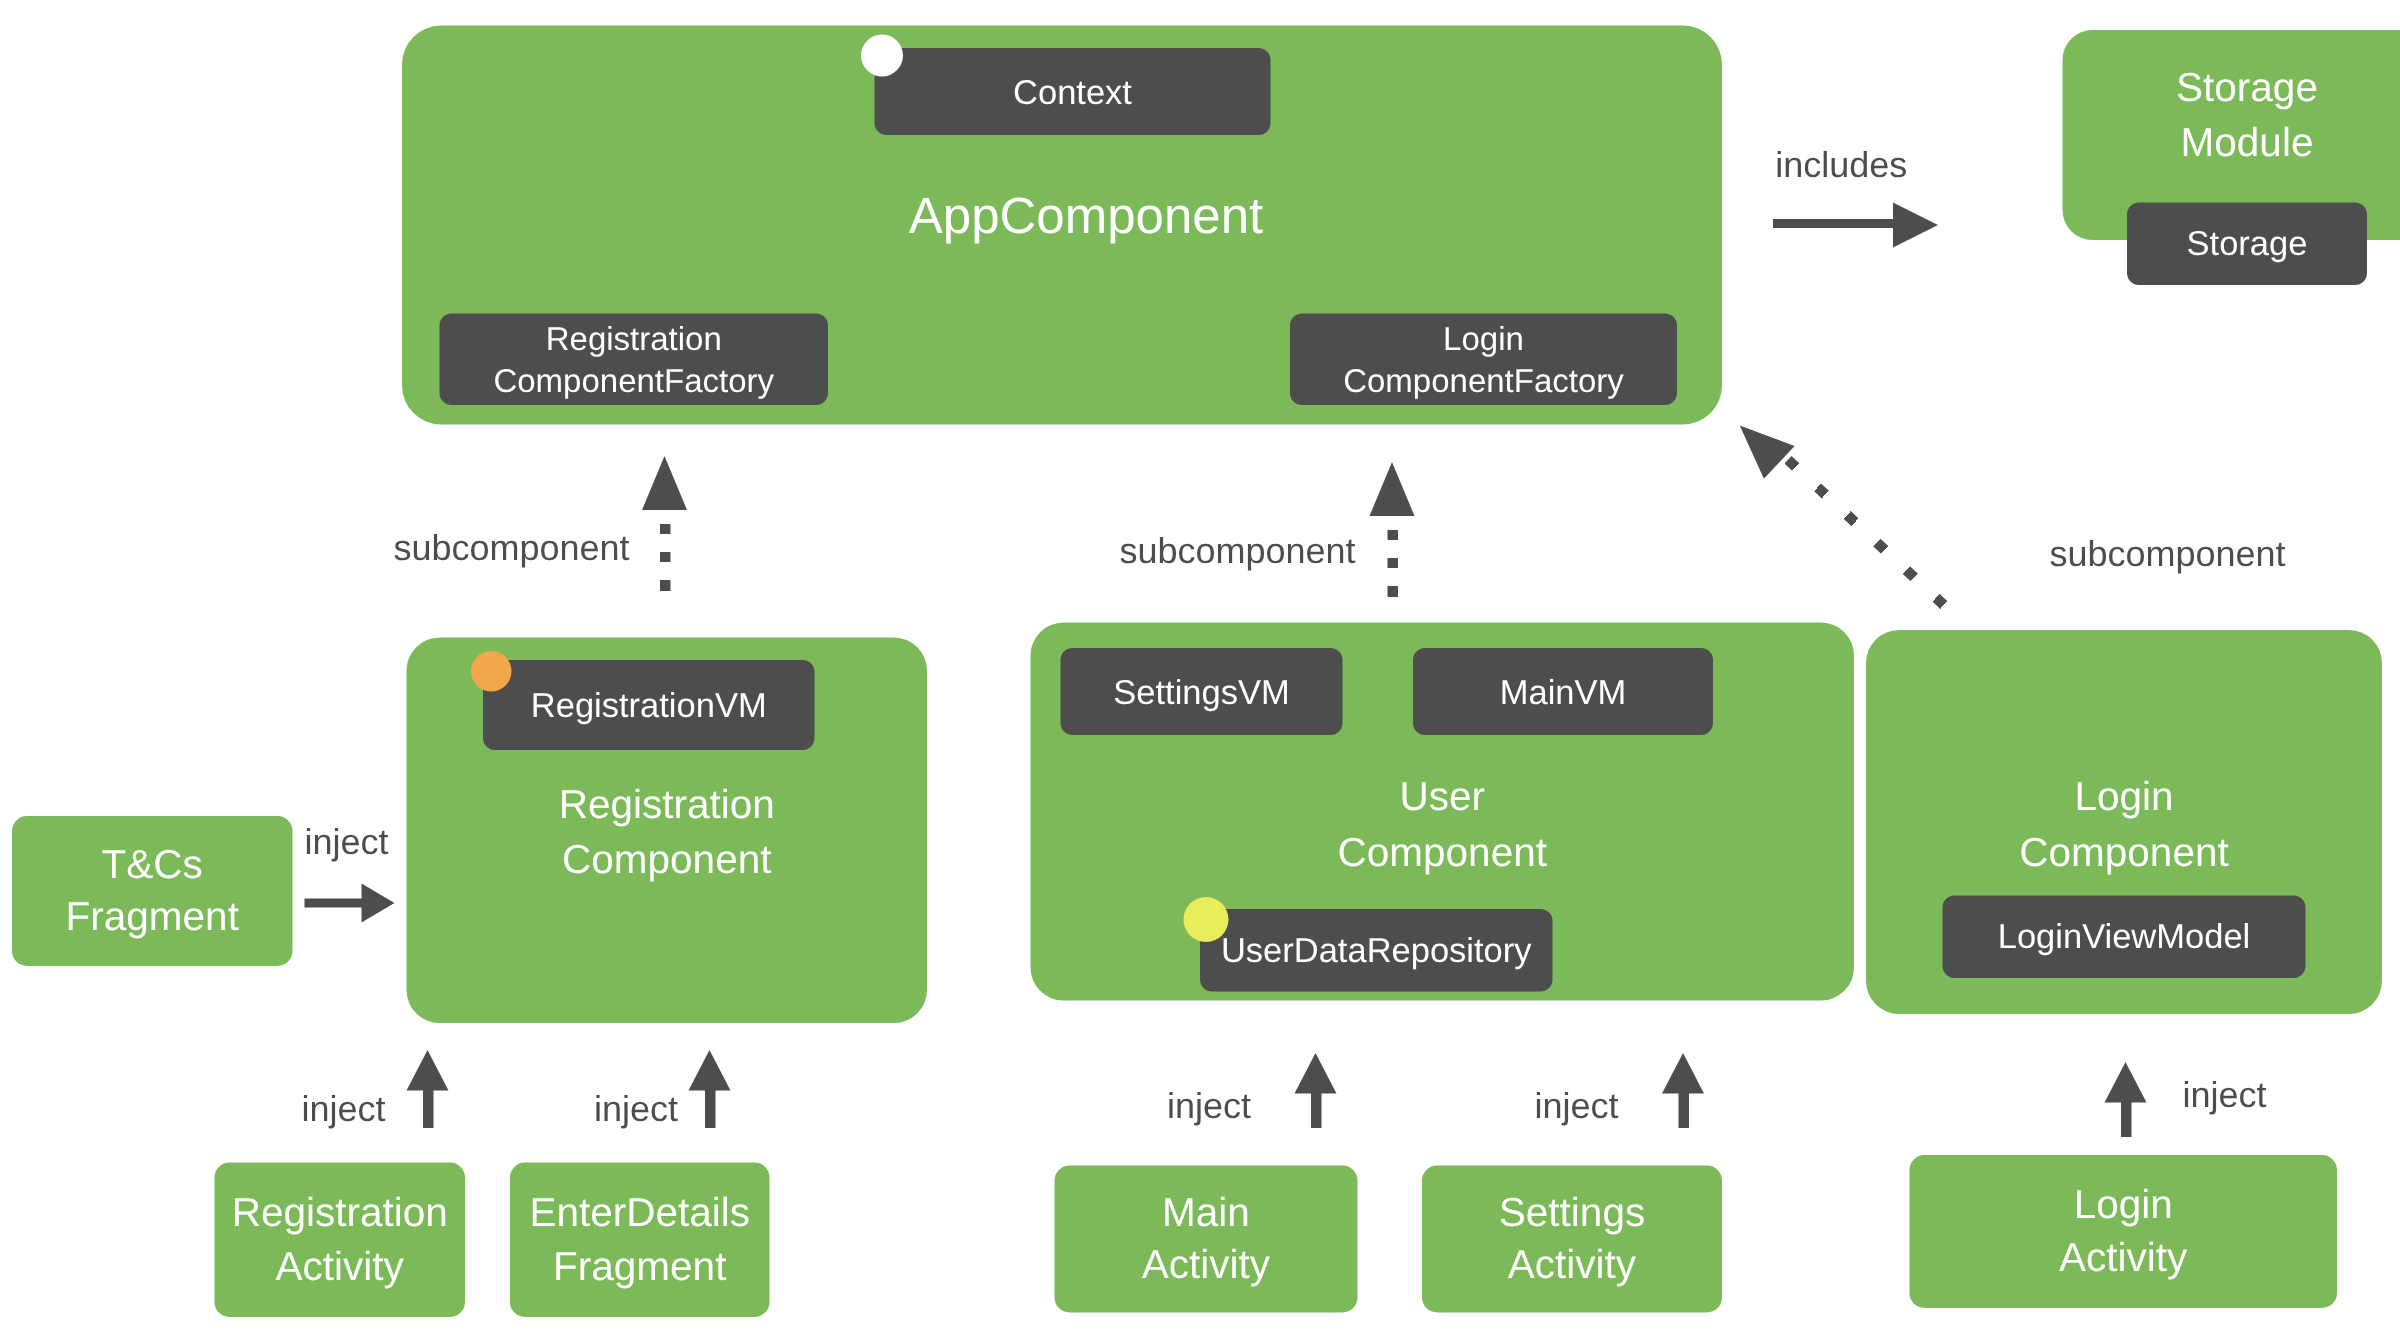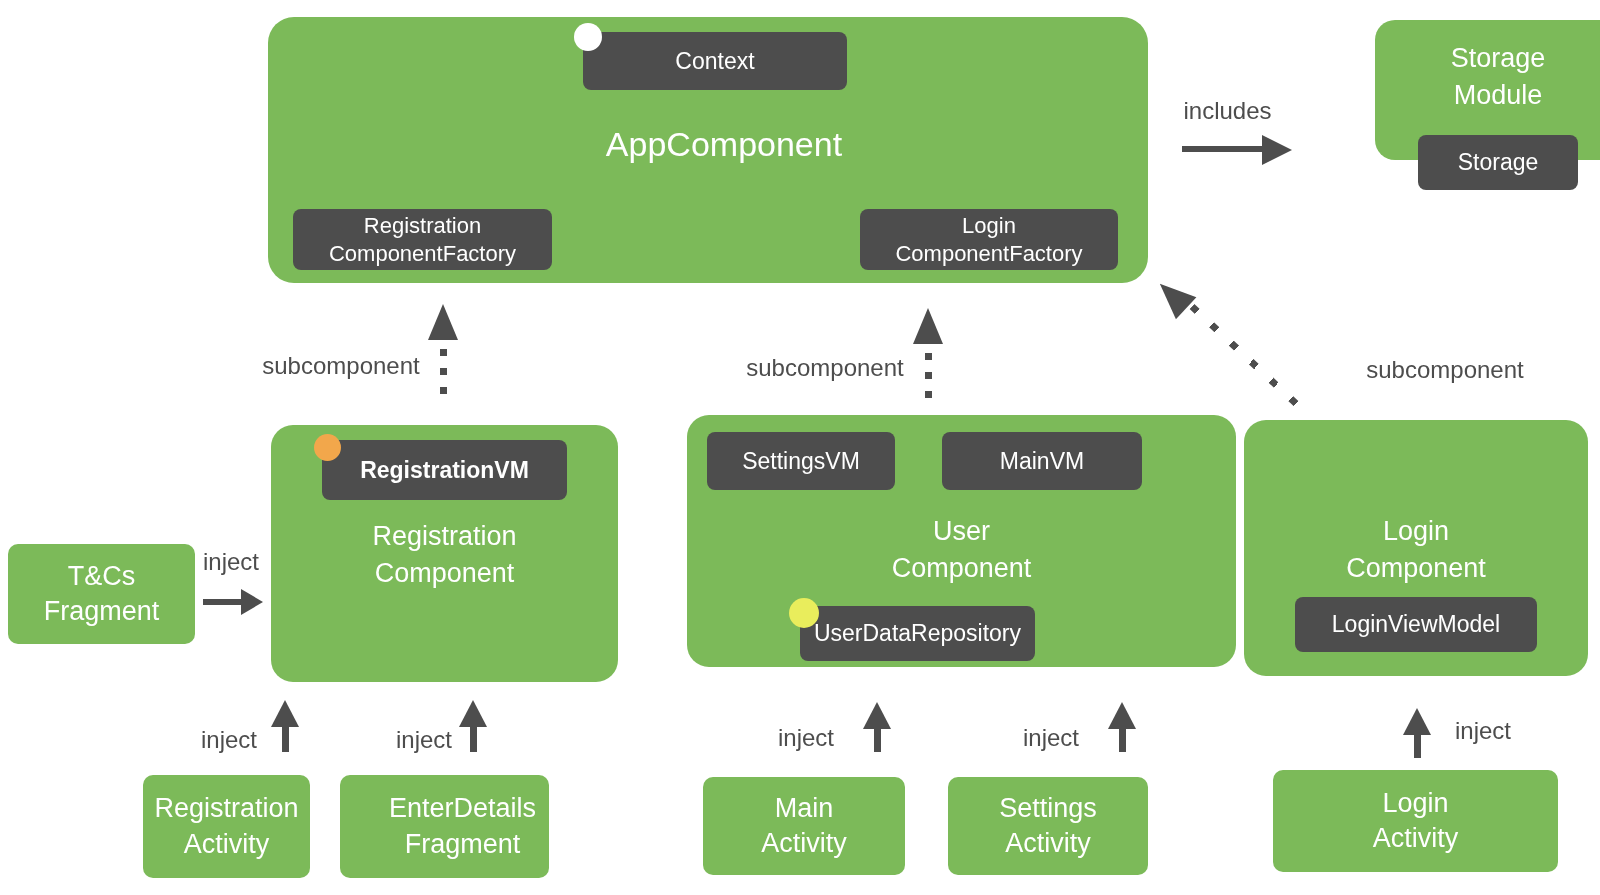--- a/index.html
+++ b/index.html
@@ -82,21 +82,21 @@
 
   <div class="ann" style="left:740px; top:354px; width:170px;">subcomponent</div>
   <div class="tri-up dashhead" style="left:913px; top:308px;"></div>
   <div class="vdash" style="left:925px; top:353px; height:52px;"></div>
 
   <div class="ann" style="left:1360px; top:356px; width:170px;">subcomponent</div>
   <div class="tri-up dashhead" style="left:1158px; top:278px; transform:rotate(-47deg);"></div>
   <div class="hdots" style="left:1192px; top:303px; width:148px; transform:rotate(43deg);"></div>
 
   <div class="gbox rad22" style="left:271px; top:425px; width:347px; height:257px;">
-    <div class="chip" style="left:51px; top:15px; width:245px; height:60px;font-weight:bold;">
+    <div class="chip" style="left:51px; top:15px; width:221px; height:60px;">
       <span>RegistrationVM</span>
       <span class="dot orange" style="left:-8px; top:-6px;"></span>
     </div>
     <div class="gtitle comp-title" style="top:93px;">Registration
 Component</div>
   </div>
 
   <div class="gbox rad22" style="left:687px; top:415px; width:549px; height:252px;">
     <div class="chip" style="left:20px; top:17px; width:188px; height:58px;">SettingsVM</div>
     <div class="chip" style="left:255px; top:17px; width:200px; height:58px;">MainVM</div>
@@ -135,21 +135,21 @@
   <div class="ann" style="left:1011px; top:724px; width:80px;">inject</div>
   <div class="tri-up" style="left:1108px; top:702px;"></div>
   <div class="shaft-v" style="left:1119px; top:726px; height:26px;"></div>
 
   <div class="ann" style="left:1443px; top:717px; width:80px;">inject</div>
   <div class="tri-up" style="left:1403px; top:708px;"></div>
   <div class="shaft-v" style="left:1414px; top:732px; height:26px;"></div>
 
   <div class="gbox rad10 centered" style="left:143px; top:775px; width:167px; height:103px;">Registration
 Activity</div>
-  <div class="gbox rad10 centered" style="left:340px; top:775px; width:173px; height:103px;padding-left:36px;">EnterDetails
+  <div class="gbox rad10 centered" style="left:340px; top:775px; width:173px; height:103px;">EnterDetails
 Fragment</div>
   <div class="gbox rad10 centered" style="left:703px; top:777px; width:202px; height:98px;">Main
 Activity</div>
   <div class="gbox rad10 centered" style="left:948px; top:777px; width:200px; height:98px;">Settings
 Activity</div>
   <div class="gbox rad10 centered" style="left:1273px; top:770px; width:285px; height:102px;">Login
 Activity</div>
 
 </div>
 

